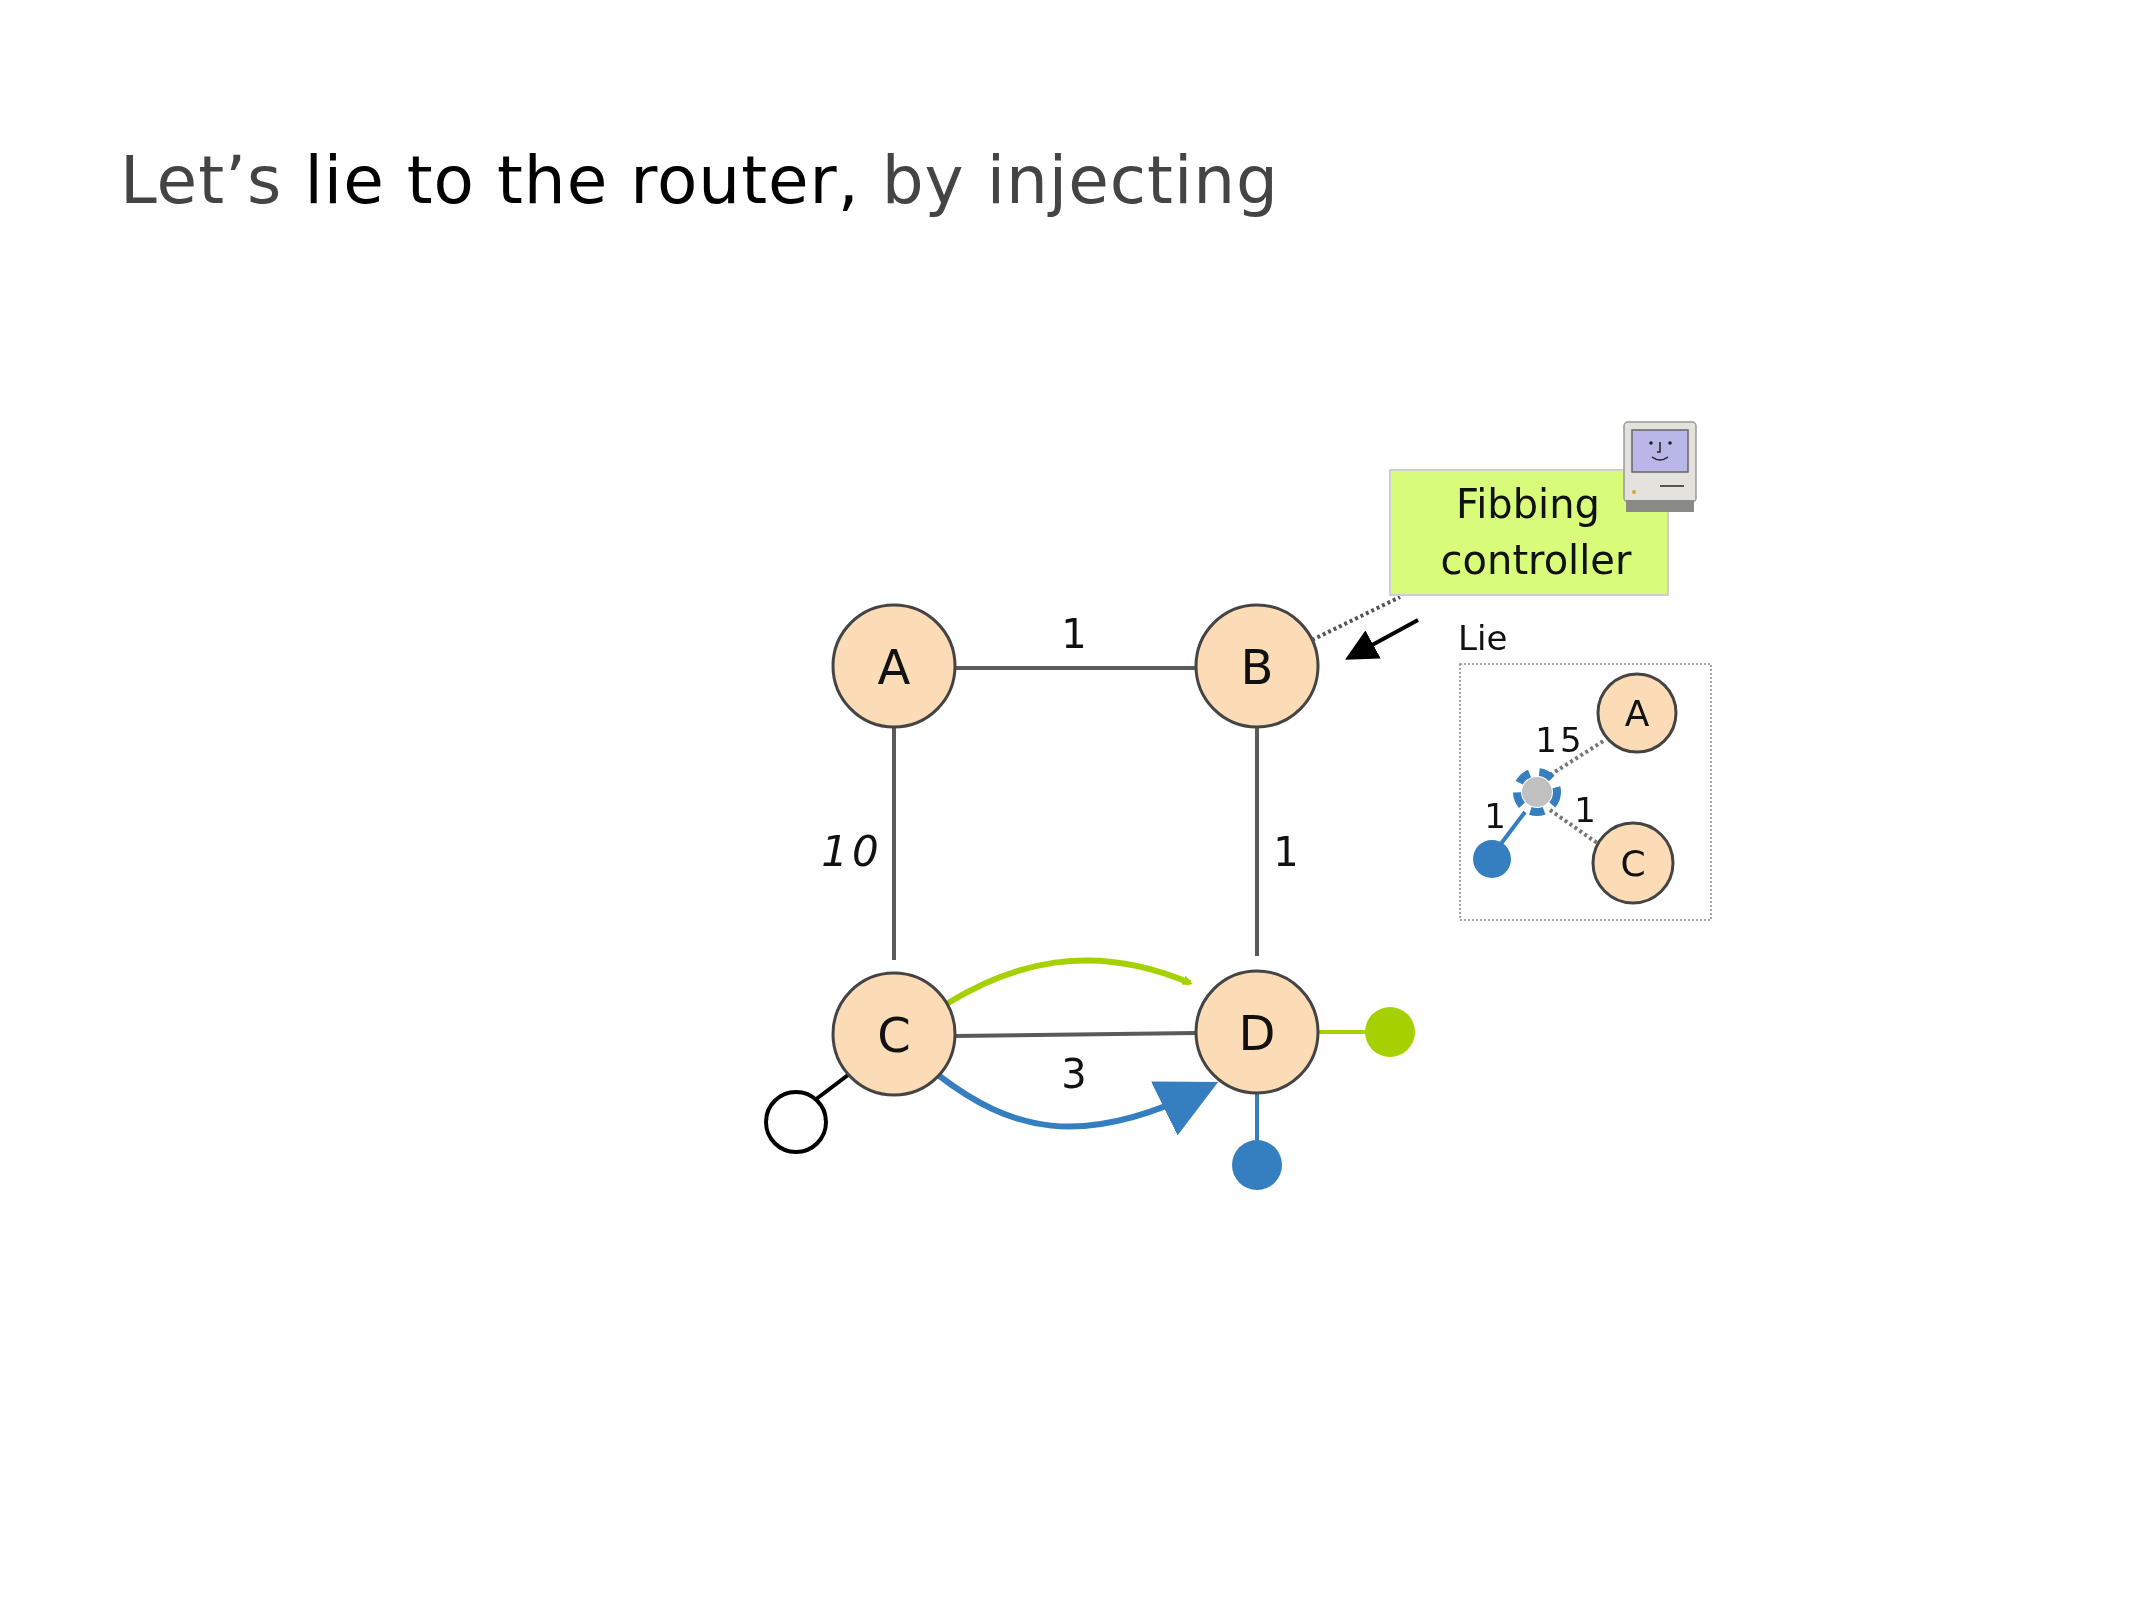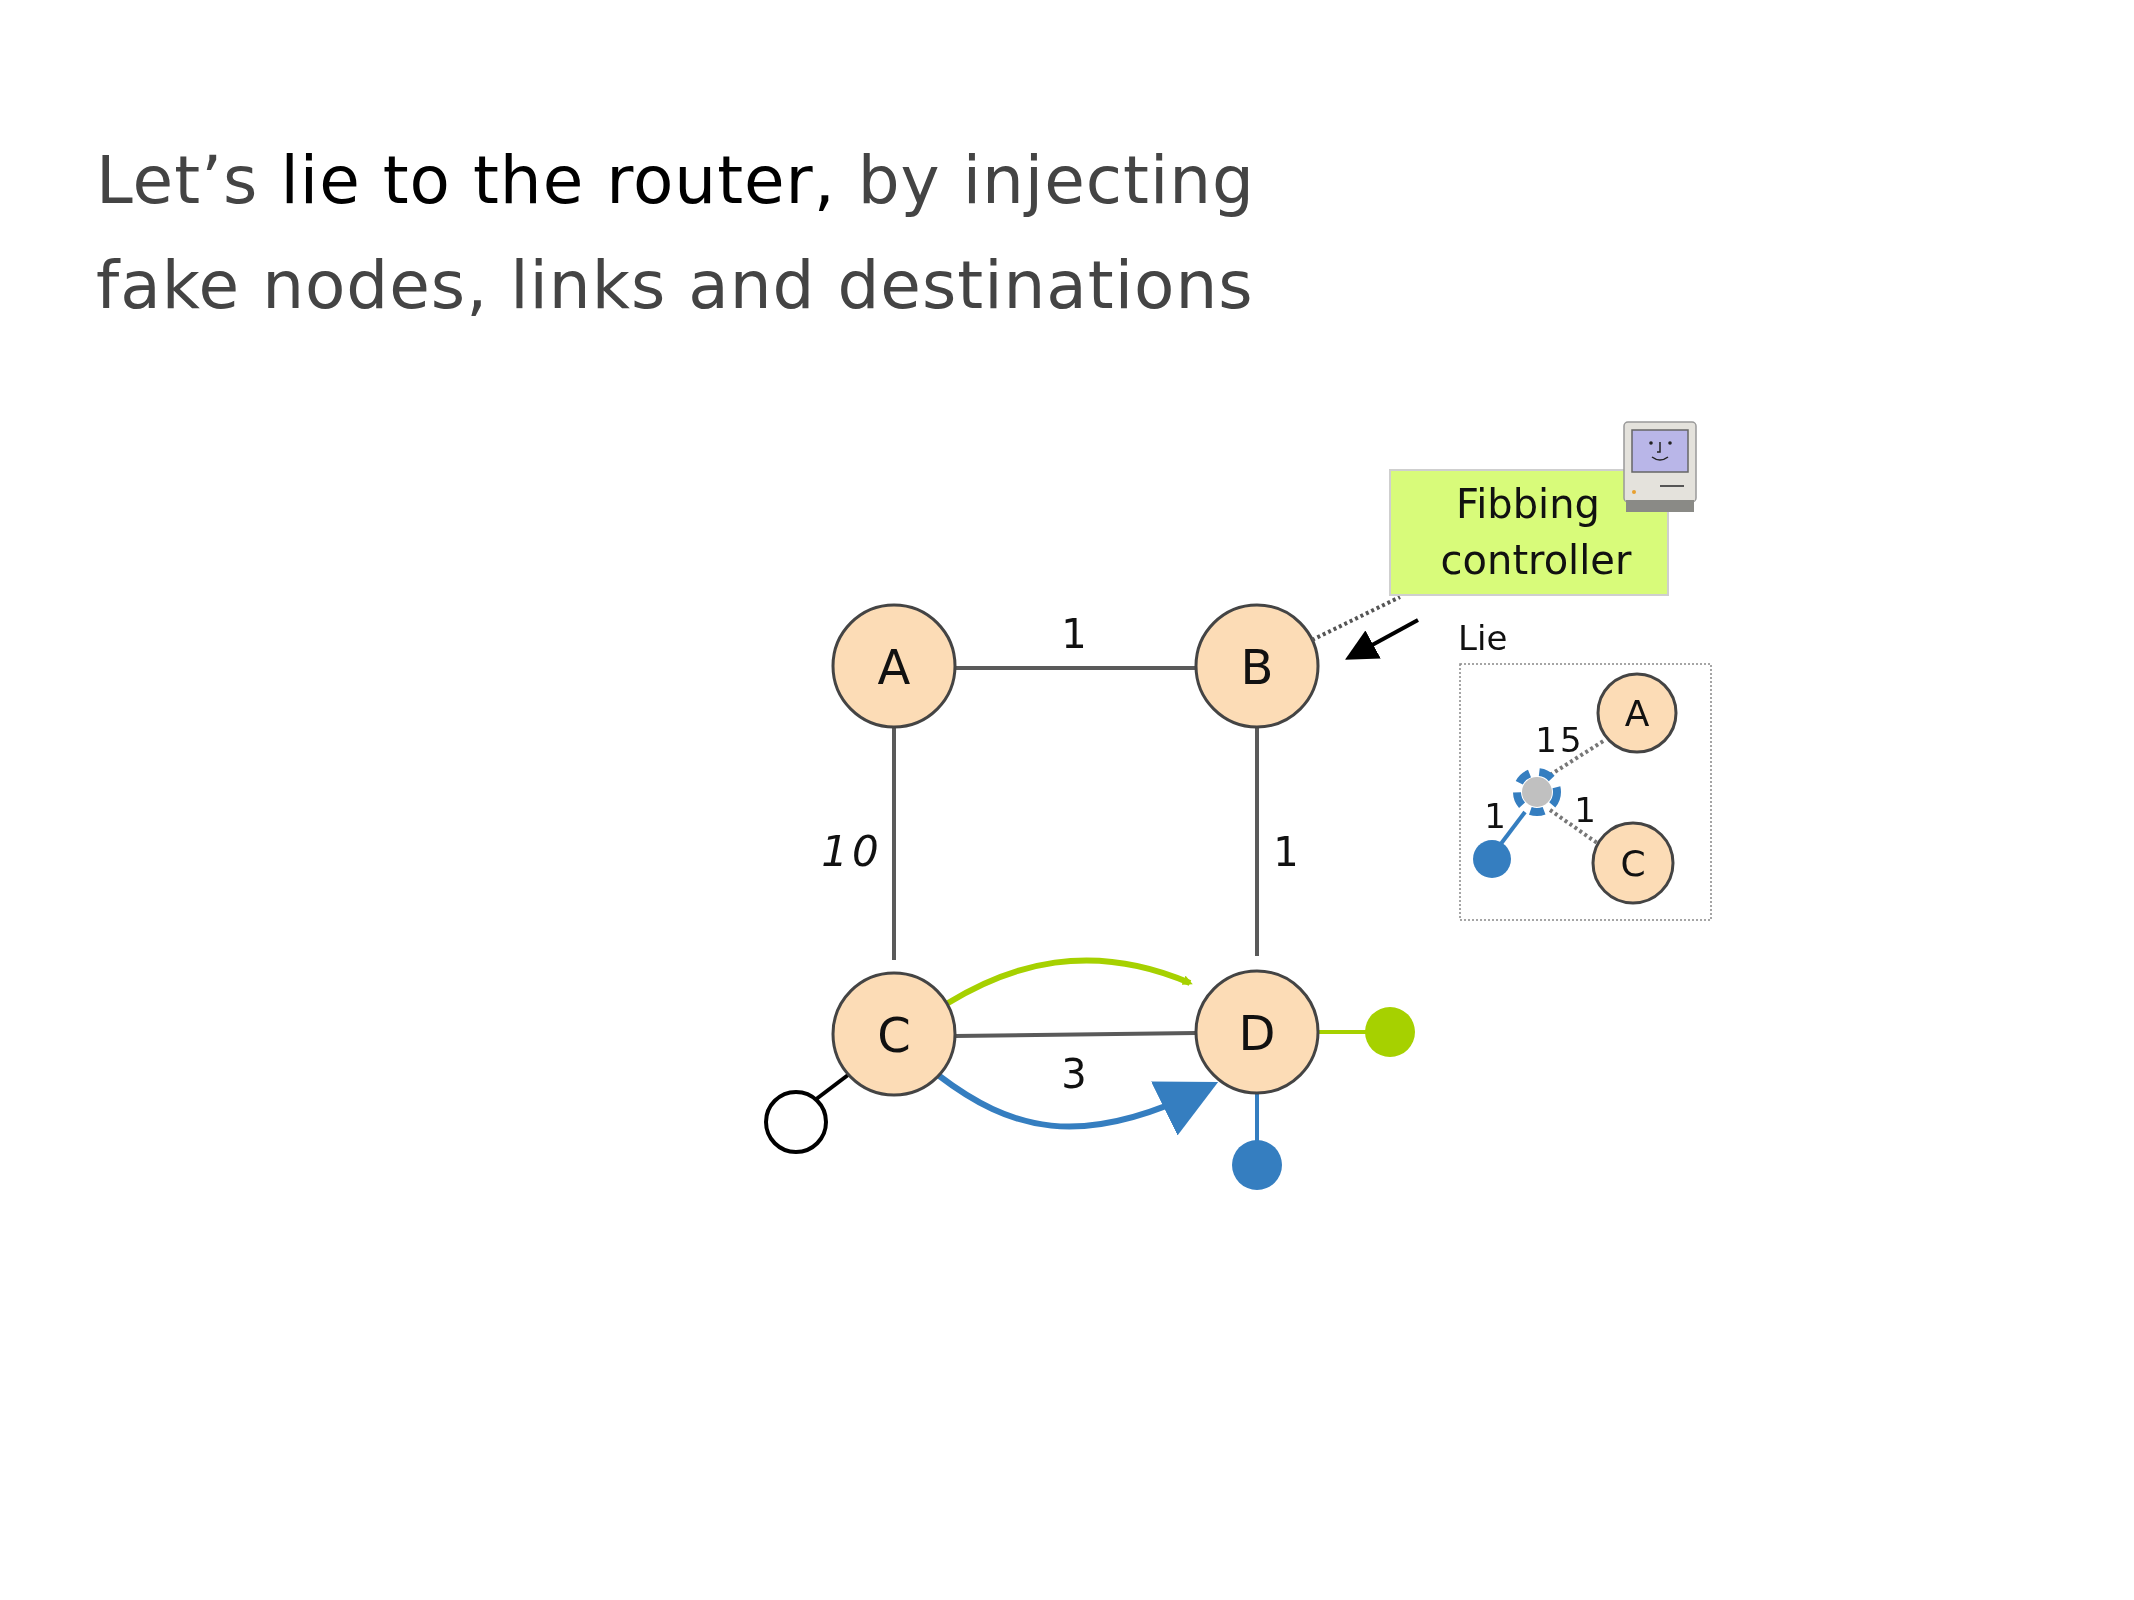--- a/index.html
+++ b/index.html
@@ -1,27 +1,26 @@
 <!DOCTYPE html>
 <html><head>
 <meta charset="utf-8">
 <style>
   html,body{margin:0;padding:0;background:#fff;}
   body{width:2134px;height:1600px;position:relative;overflow:hidden;font-family:"DejaVu Sans","Liberation Sans",sans-serif;}
-  .title{position:absolute;left:96px;top:128px;font-size:66px;line-height:105px;color:#444;letter-spacing:1px;}
+  .title{position:absolute;left:120px;top:128px;font-size:66px;line-height:105px;color:#444;letter-spacing:1px;}
   .title .em{color:#000;}
   svg{position:absolute;left:0;top:0;}
   .lbl{font-family:"DejaVu Sans","Liberation Sans",sans-serif;fill:#111;}
 </style>
 </head>
 <body>
 
 <div class="title">
   <div><span>Let’s </span><span class="em">lie to the router,</span><span> by injecting</span></div>
-  <div>fake nodes, links and destinations</div>
 </div>
 
 <svg width="2134" height="1600" viewBox="0 0 2134 1600">
   <defs>
     <marker id="arrG" markerWidth="10" markerHeight="10" refX="7" refY="5" orient="auto" markerUnits="userSpaceOnUse" viewBox="0 0 10 10">
       <path d="M0,0 L10,5 L0,10 z" fill="#a6d100"></path>
     </marker>
     <marker id="arrB" markerWidth="10" markerHeight="10" refX="7" refY="5" orient="auto" viewBox="0 0 10 10">
       <path d="M0,0 L10,5 L0,10 z" fill="#357ec0"></path>
     </marker>

